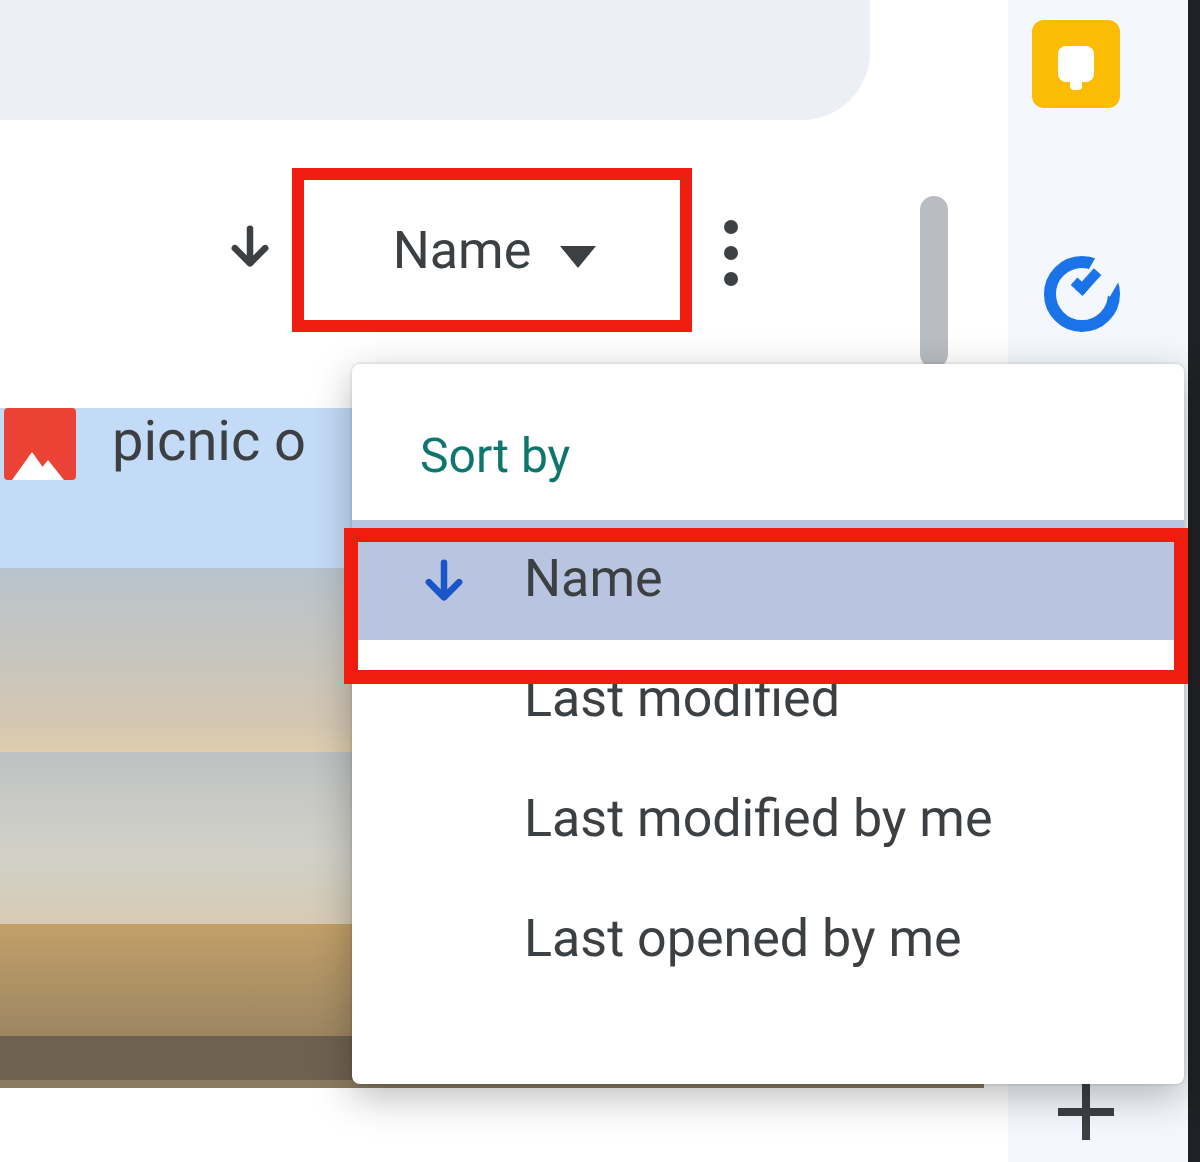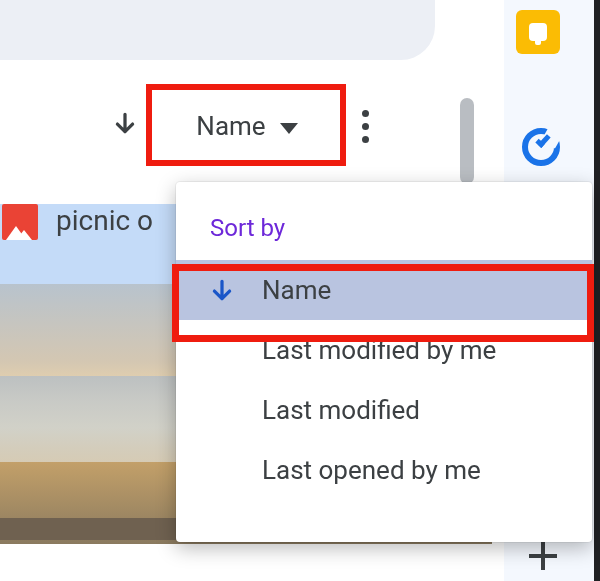--- a/index.html
+++ b/index.html
@@ -53,21 +53,21 @@
   .file-name{font-size:28px;color:#3c4043;white-space:nowrap}
 
   
   .photo{position:absolute;top:284px;left:0;width:492px;height:260px;background:
     linear-gradient(180deg,#b8c3cd 0%,#d4c7b2 30%,#f2d9aa 45%,#e6c98a 55%,#c9a46a 65%,#8a7a5f 100%) }
   .sea{position:absolute;top:376px;left:0;width:492px;height:86px;background:linear-gradient(180deg,#b9bfc3 0%,#cfd2cf 60%,#d8d0bd 100%);opacity:.9}
   .photo-bottom{position:absolute;top:518px;left:0;width:492px;height:22px;background:#6f6150}
 
   
   .menu{position:absolute;top:182px;left:176px;width:416px;height:360px;background:#fff;border-radius:4px;box-shadow:0 6px 20px rgba(0,0,0,.28),0 0 0 1px rgba(0,0,0,.05);padding-top:32px}
-  .menu-title{padding:0 0 18px 34px;font-size:24px;color:#6d28d9}
+  .menu-title{padding:0 0 18px 34px;font-size:24px;color:#0f766e}
   .menu-item{height:60px;display:flex;align-items:center;gap:26px;padding-left:32px;font-size:26px;color:#3c4043}
   .menu-item .ic{width:28px;height:28px;display:flex;align-items:center;justify-content:center;flex:0 0 28px}
   .menu-item .ic svg{width:26px;height:26px;stroke:#1a56c8;stroke-width:3;fill:none;stroke-linecap:round;stroke-linejoin:round}
   .menu-item.sel{background:#b9c4e0}
 
   .hl-2{position:absolute;top:264px;left:172px;width:422px;height:78px;border:7px solid #ef1c0f;pointer-events:none}
 </style>
 </head>
 <body>
 
@@ -123,25 +123,25 @@
     <div class="menu-item sel">
       <span class="ic">
         <svg viewBox="0 0 24 24">
             <path d="M12 4v16M5 13l7 7 7-7"></path>
           </svg>
       </span>
       <span>Name</span>
     </div>
     <div class="menu-item">
       <span class="ic"></span>
-      <span>Last modified by me</span>
+      <span>Last modified</span>
     </div>
     <div class="menu-item">
       <span class="ic"></span>
-      <span>Last modified</span>
+      <span>Last modified by me</span>
     </div>
     <div class="menu-item">
       <span class="ic"></span>
       <span>Last opened by me</span>
     </div>
   </div>
 
   <div class="hl-2"></div>
 
 </div>

